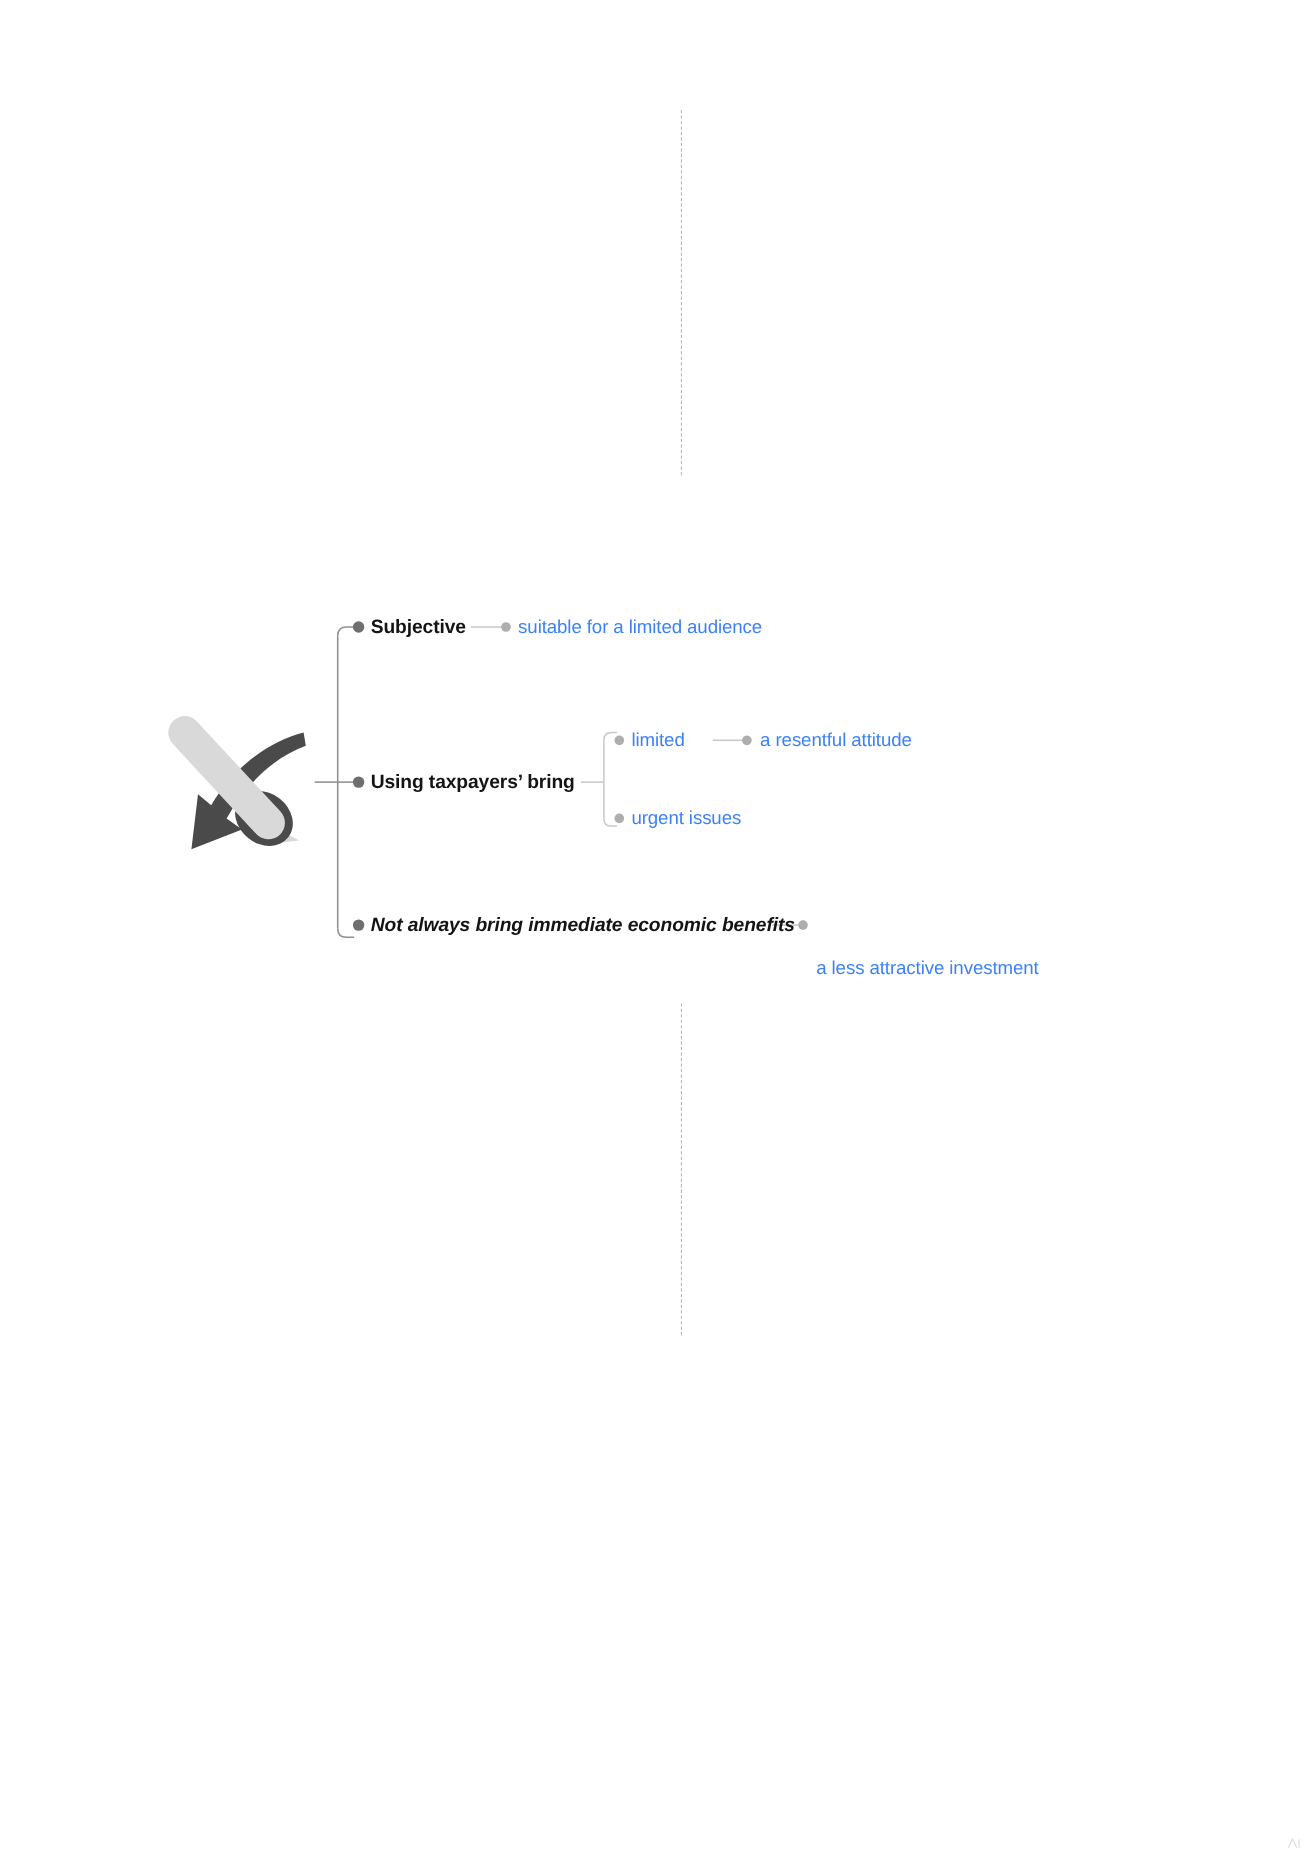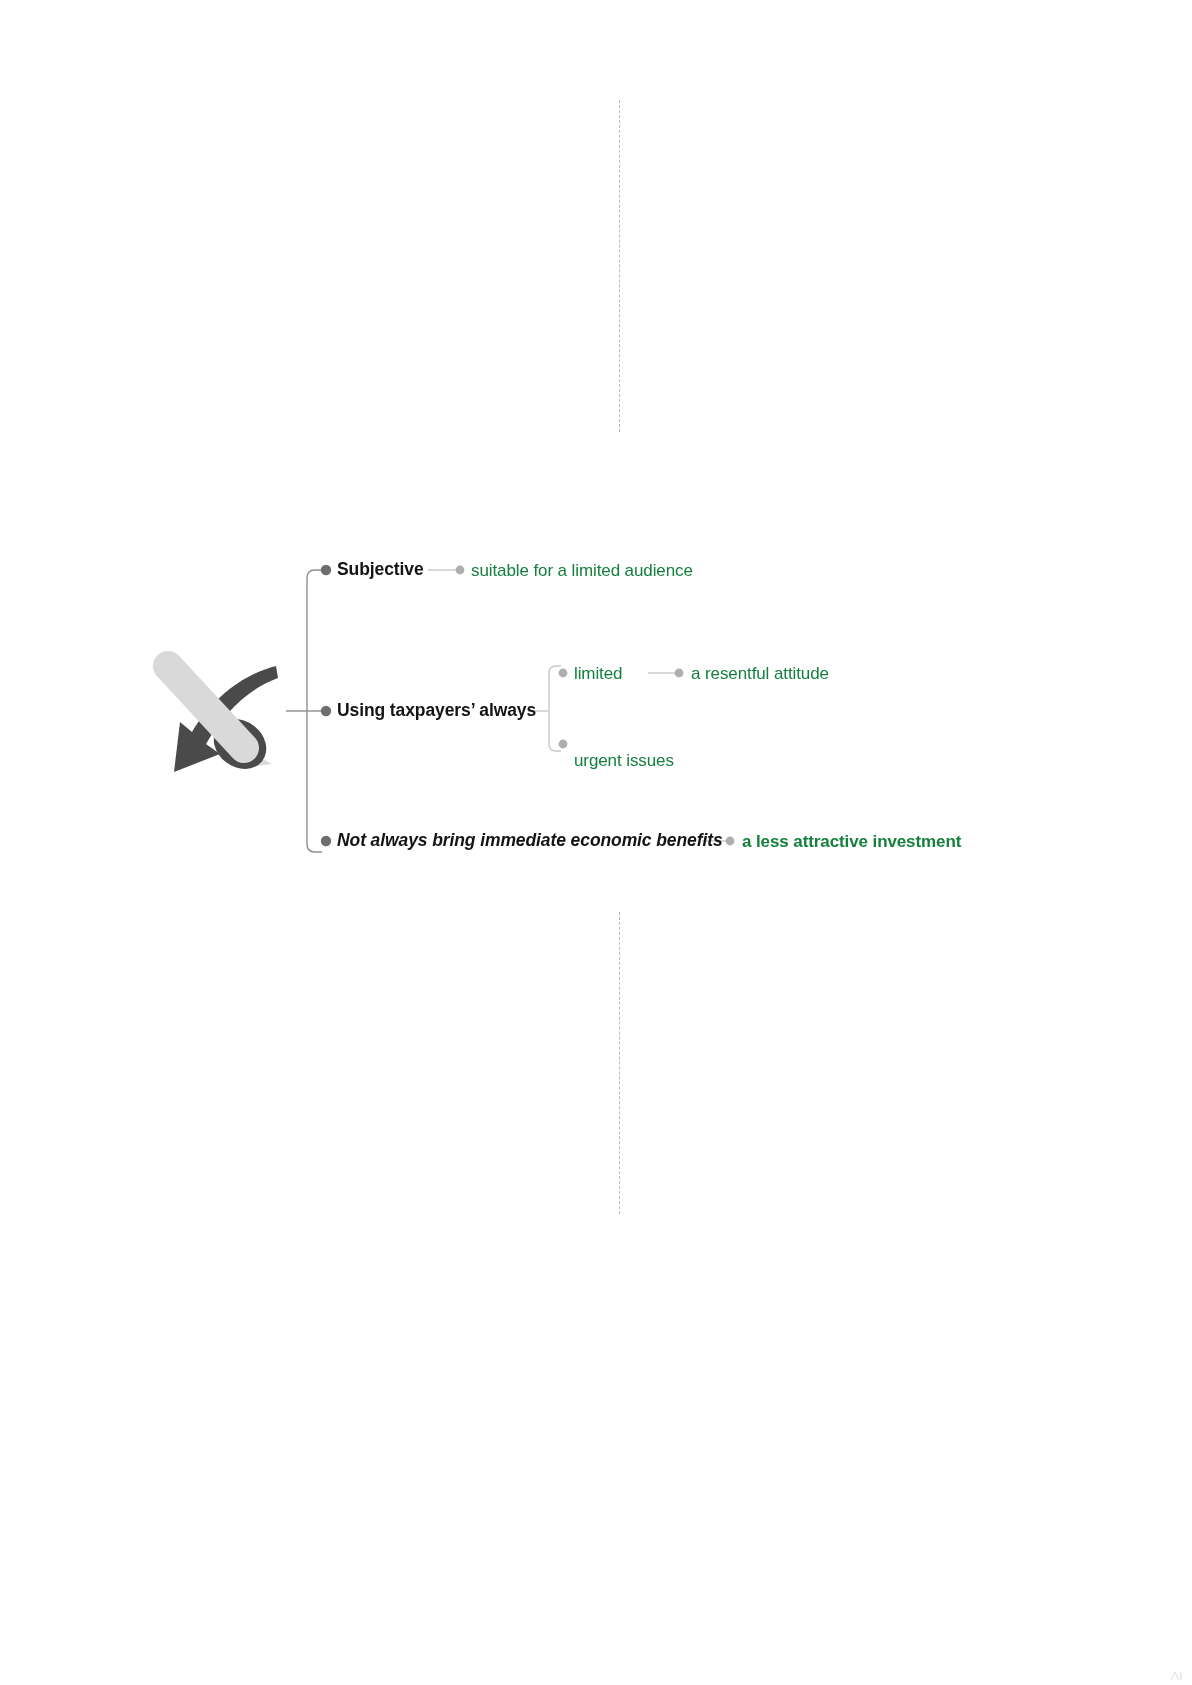--- a/index.html
+++ b/index.html
@@ -51,21 +51,21 @@
   }
   .level1 {
     font-size: 17.5px;
     font-weight: bold;
     color: #141414;
     letter-spacing: -0.1px;
   }
   .level2 {
     font-size: 17px;
     font-weight: normal;
-    color: #15803d;
+    color: #3b82f6;
     letter-spacing: -0.1px;
   }
 
   
   #central-icon {
     position: absolute;
     left: 148px;
     top: 636px;
     width: 136px;
     height: 148px;
@@ -131,29 +131,29 @@
       <ellipse cx="92" cy="108" rx="28" ry="23" transform="rotate(38 92 108)" fill="#4a4a4a"></ellipse>
 
       <path d="M 20 30 L 96 112" stroke="#d9d9d9" stroke-width="30" stroke-linecap="round" fill="none"></path>
     </svg>
   </div>
 
   <div class="node-label level1" style="left:337px; top:570px;">Subjective</div>
 
   <div class="node-label level2" style="left:471px; top:570px;">suitable for a limited audience</div>
 
-  <div class="node-label level1" style="left:337px; top:711px;">Using taxpayers’ always</div>
+  <div class="node-label level1" style="left:337px; top:711px;">Using taxpayers’ bring</div>
 
   <div class="node-label level2" style="left:574px; top:673px;">limited</div>
 
   <div class="node-label level2" style="left:691px; top:673px;">a resentful attitude</div>
 
-  <div class="node-label level2" style="left:574px; top:744px;margin-top:16px;">urgent issues</div>
+  <div class="node-label level2" style="left:574px; top:744px;">urgent issues</div>
 
   <div class="node-label level1" style="left:337px; top:841px;font-style:italic;">Not always bring immediate economic benefits</div>
 
-  <div class="node-label level2" style="left:742px; top:841px;font-weight:bold;">a less attractive investment</div>
+  <div class="node-label level2" style="left:742px; top:880px;">a less attractive investment</div>
 
 </div>
 
 <svg class="corner-mark" viewBox="0 0 16 10" xmlns="http://www.w3.org/2000/svg">
   <path d="M1 9 L5 1 L9 9 M11 1 L11 9" stroke="#9a9a9a" stroke-width="1" fill="none"></path>
 </svg>
 
 </body></html>

